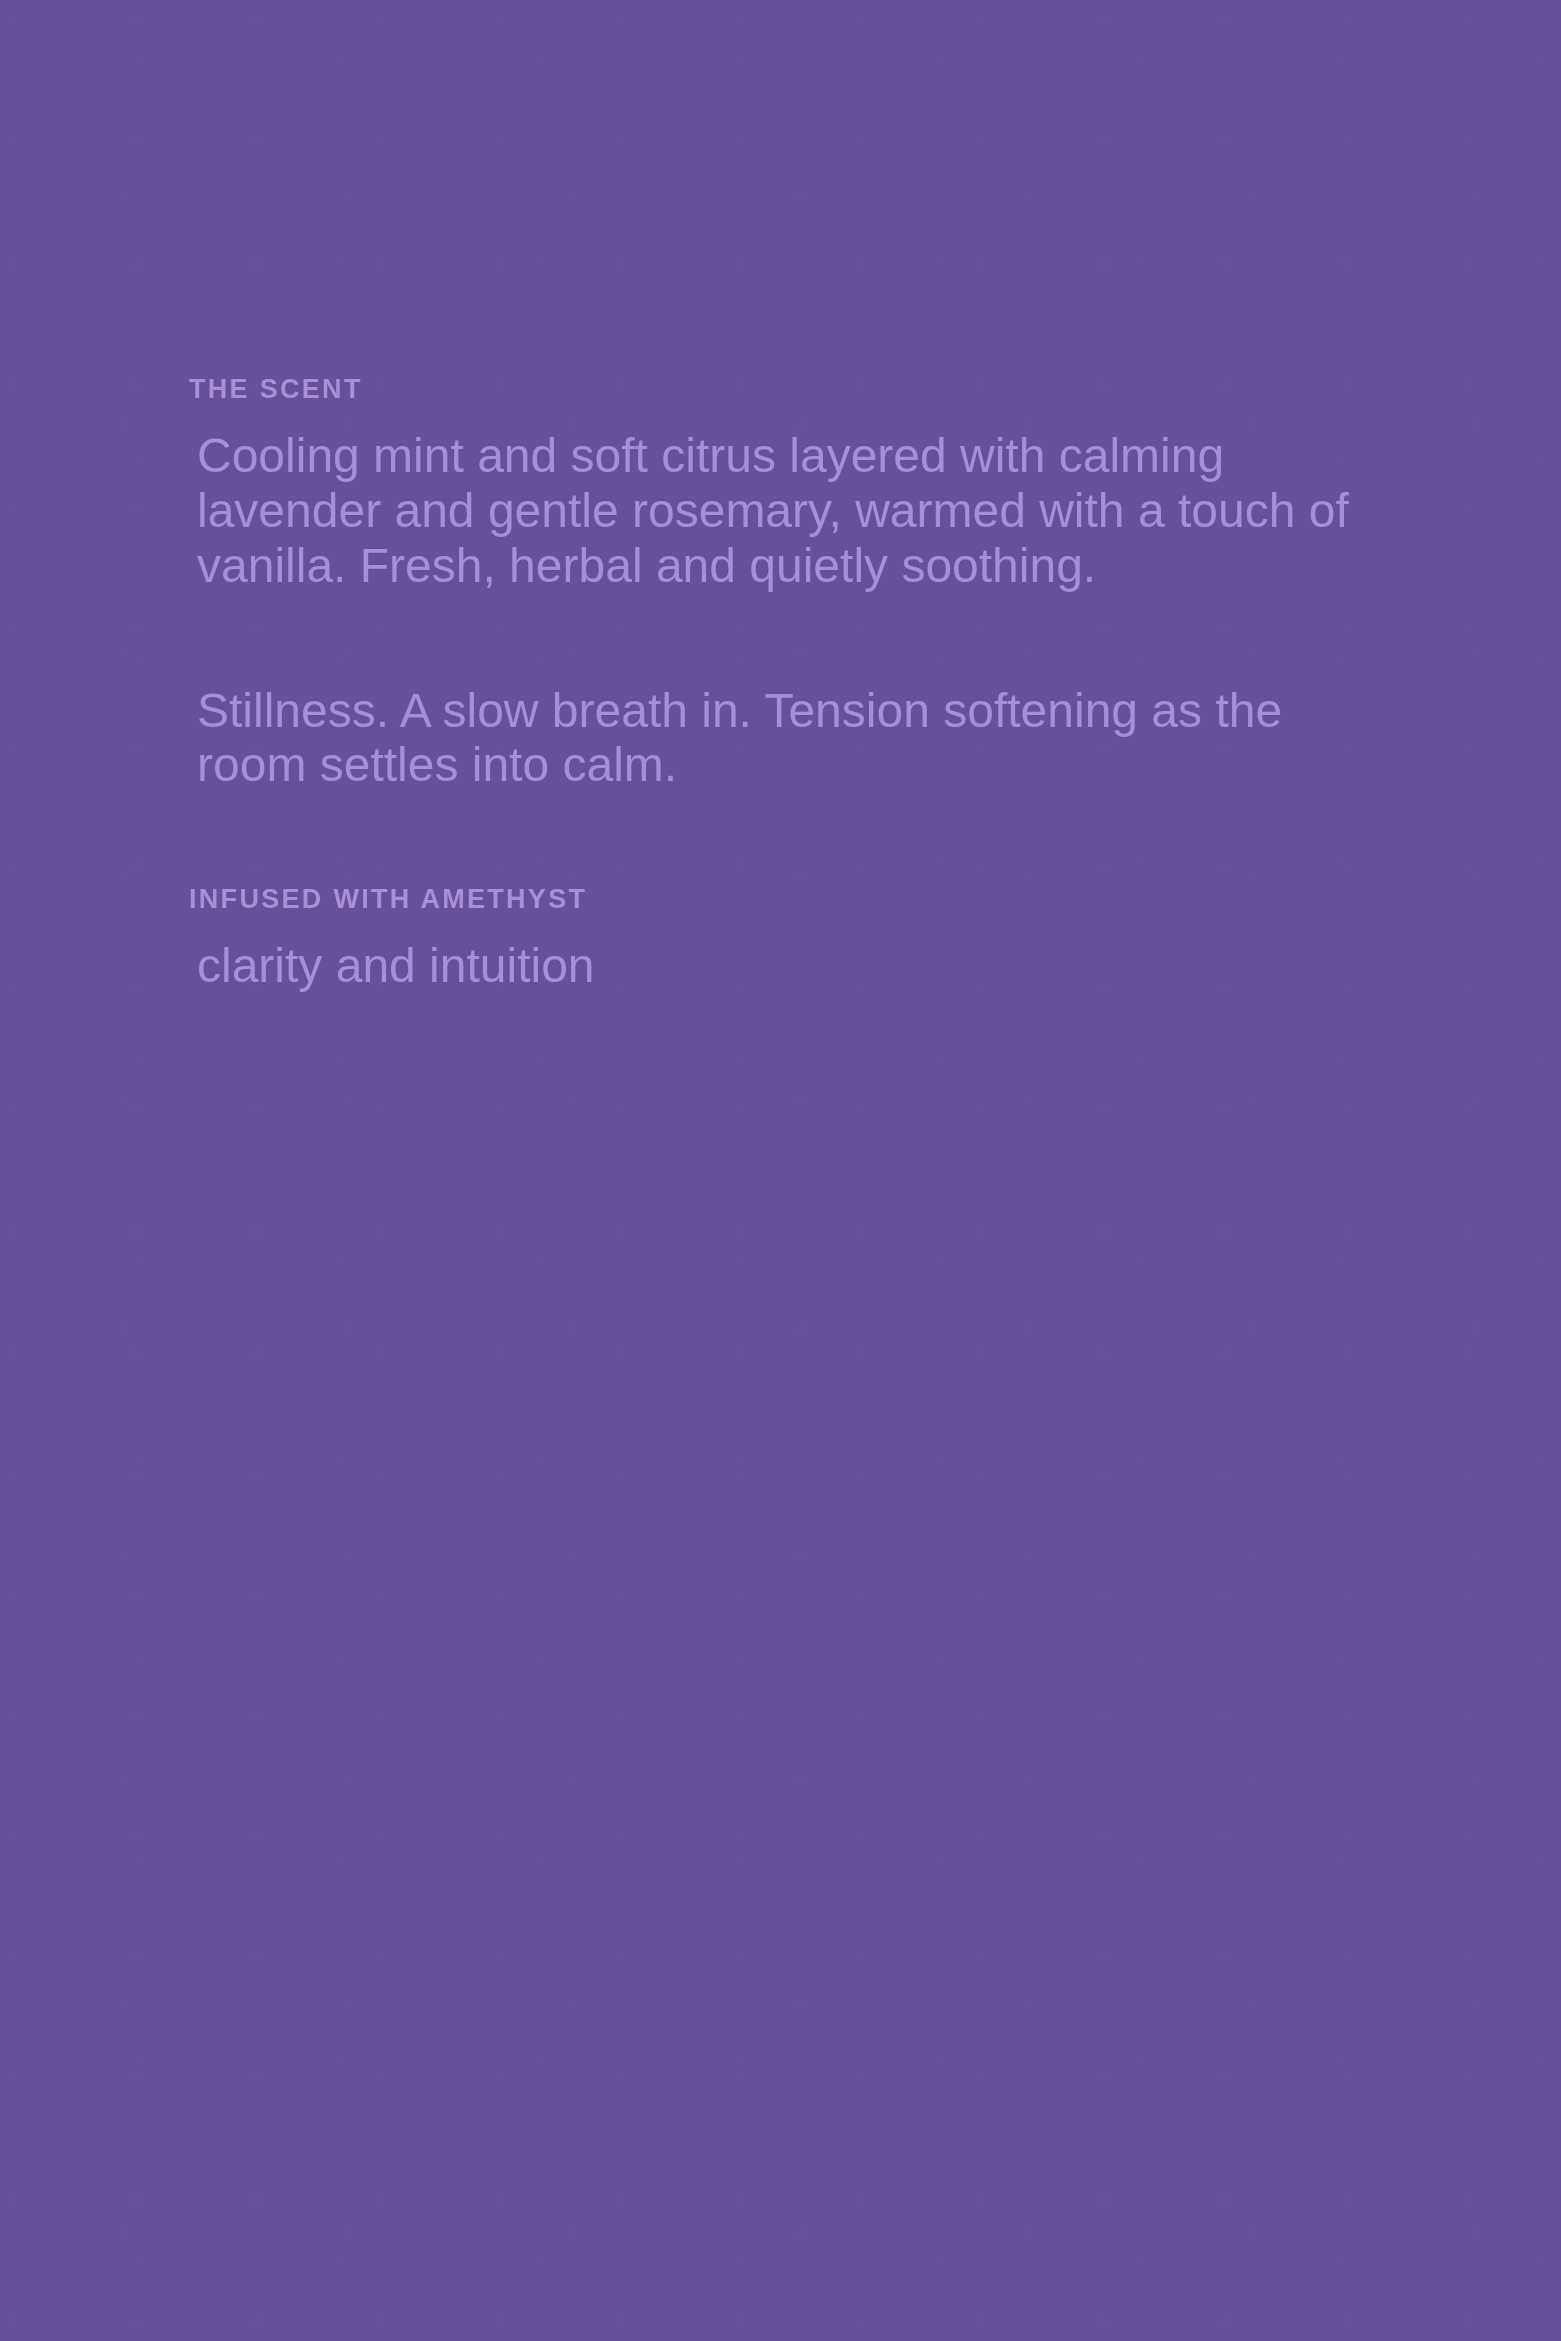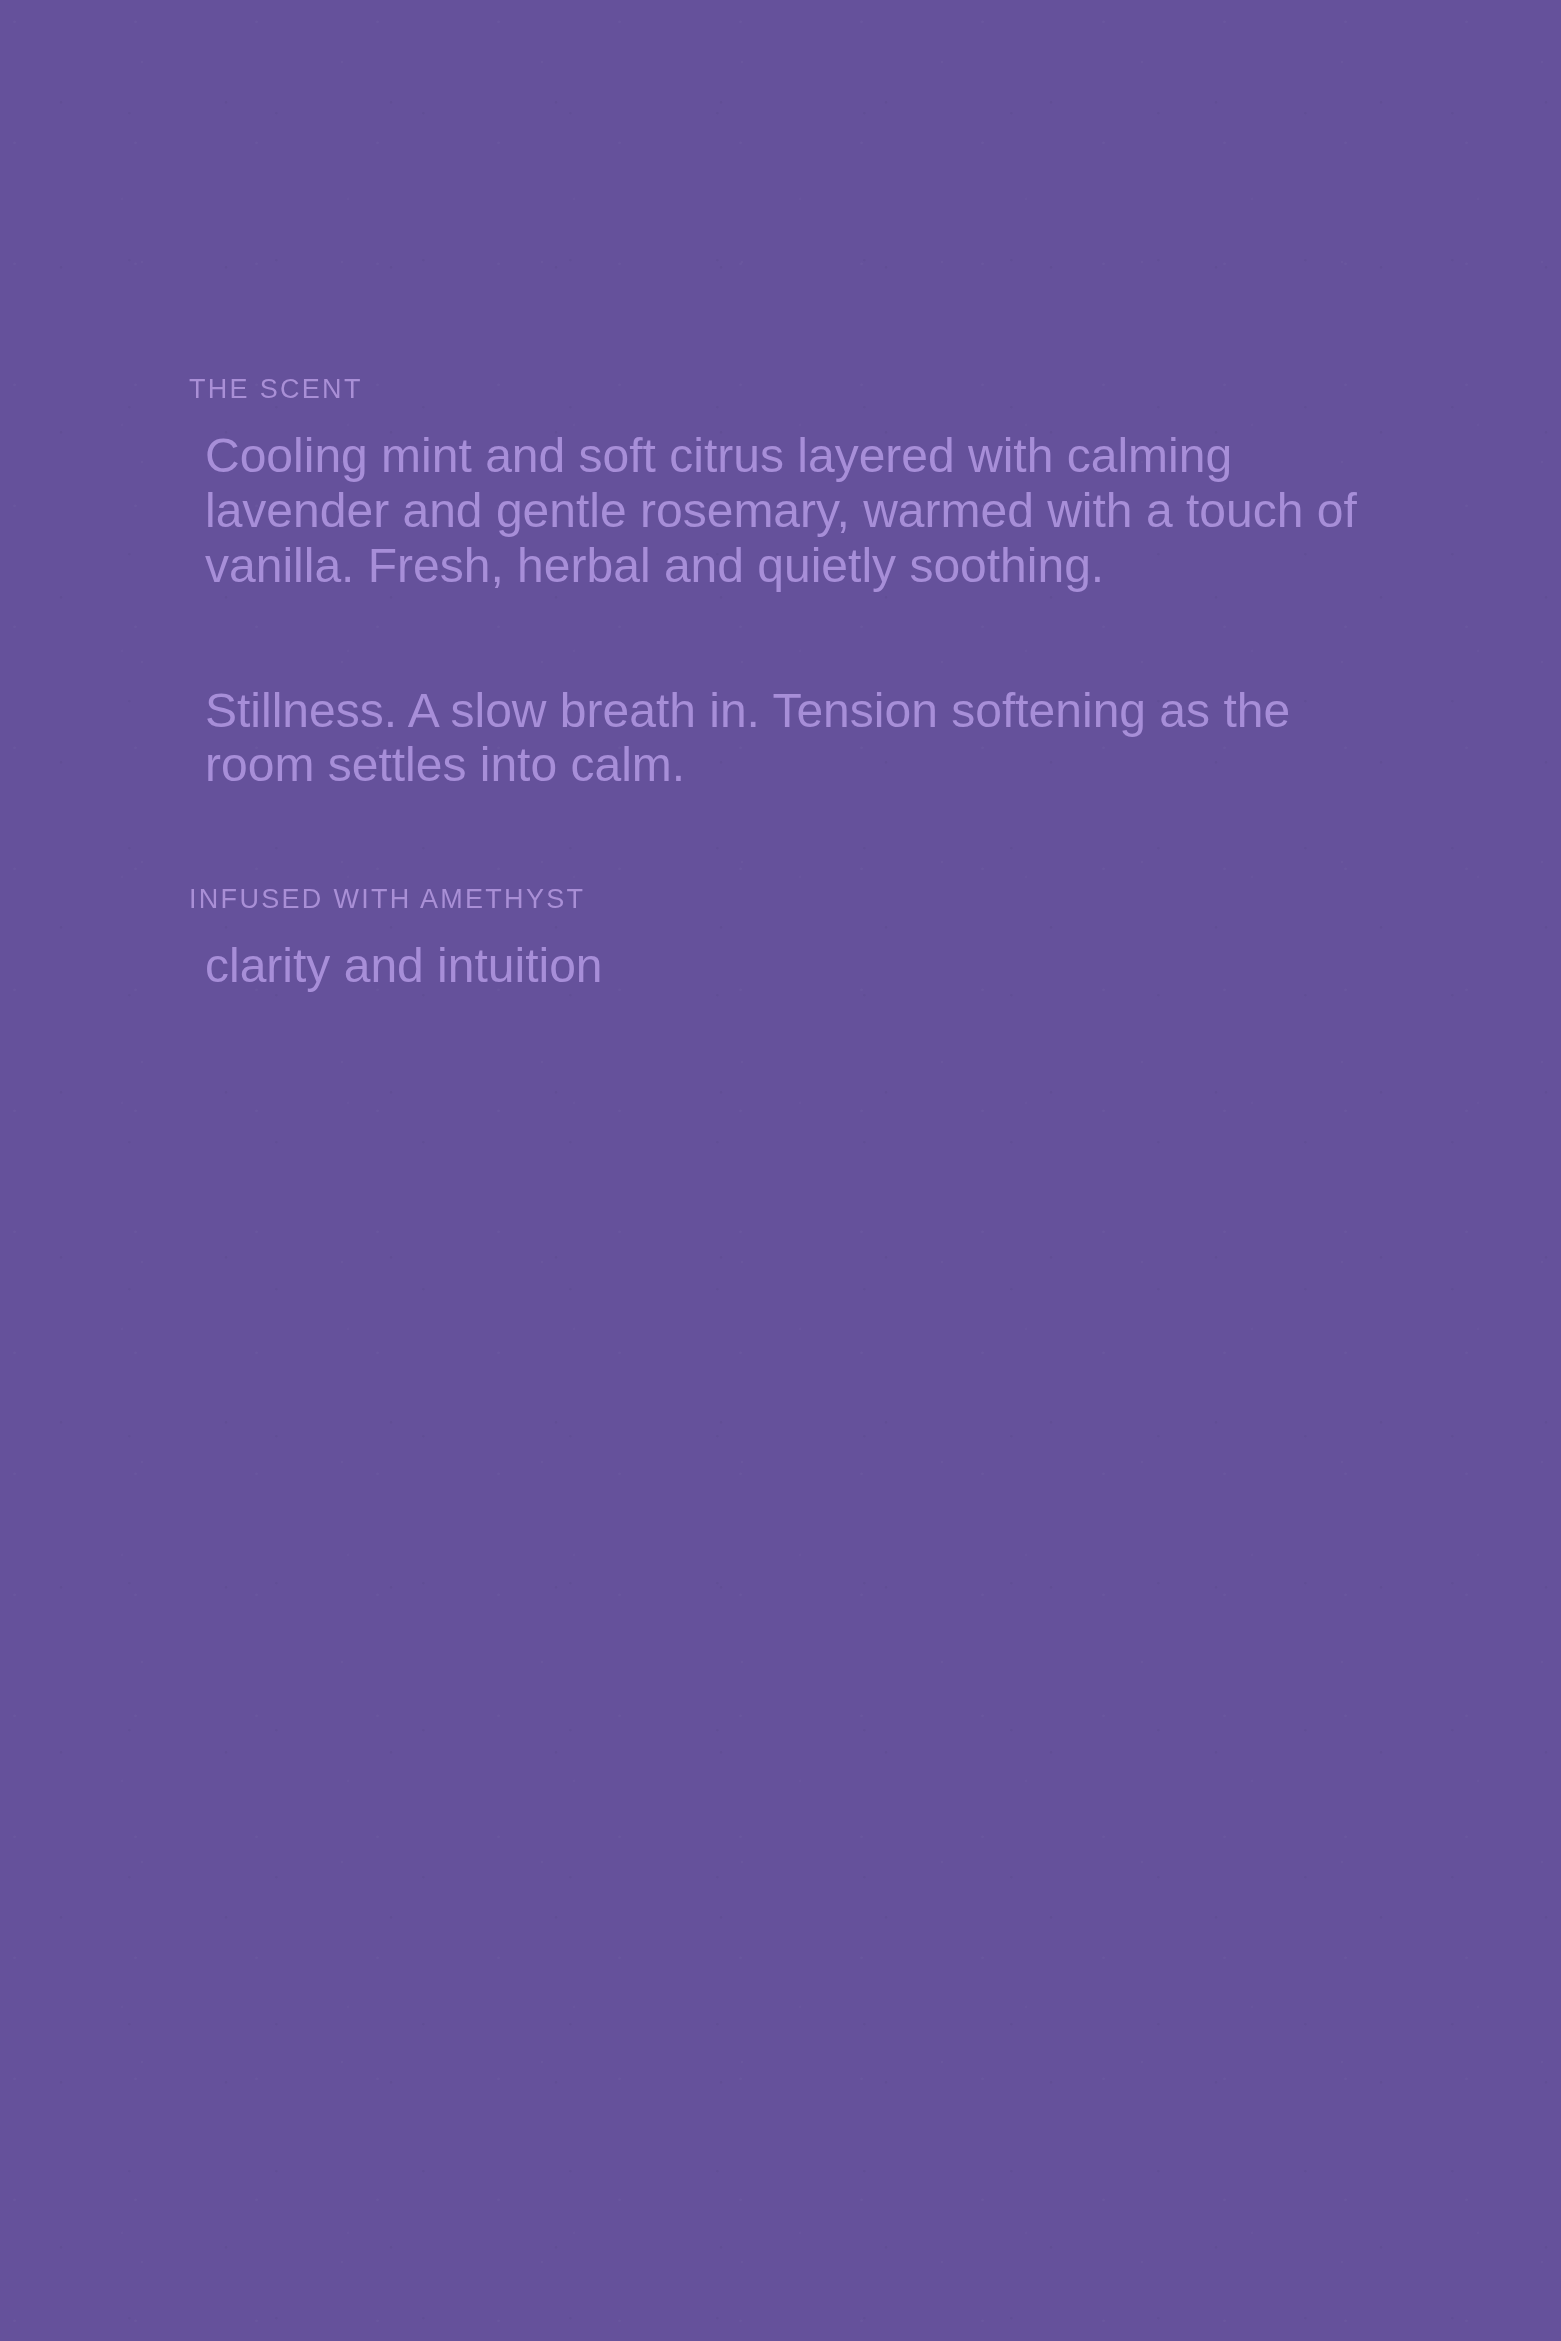--- a/index.html
+++ b/index.html
@@ -36,32 +36,32 @@
     padding: 373px 0 0 189px;
   }
   .section {
     margin-bottom: 0;
   }
   .section + .section {
     margin-top: 90px;
   }
   .eyebrow {
     font-size: 27px;
-    font-weight: normal;
+    font-weight: bold;
     letter-spacing: 2.3px;
     color: #a98fd6;
     text-transform: uppercase;
     margin: 0 0 24px 0;
     line-height: 1.2;
   }
   .body-text {
     font-size: 48px;
     line-height: 1.14;
     color: #a78ed8;
-    margin: 16px;
+    margin: 8px;
     max-width: 1214px;
     font-weight: 400;
   }
   .body-lines .line {
     display: block;
   }
   
   .scent .body-text { max-width: 1188px; }
   .feeling .body-text { max-width: 1171px; }
   .amethyst { margin-top: 97px; }

